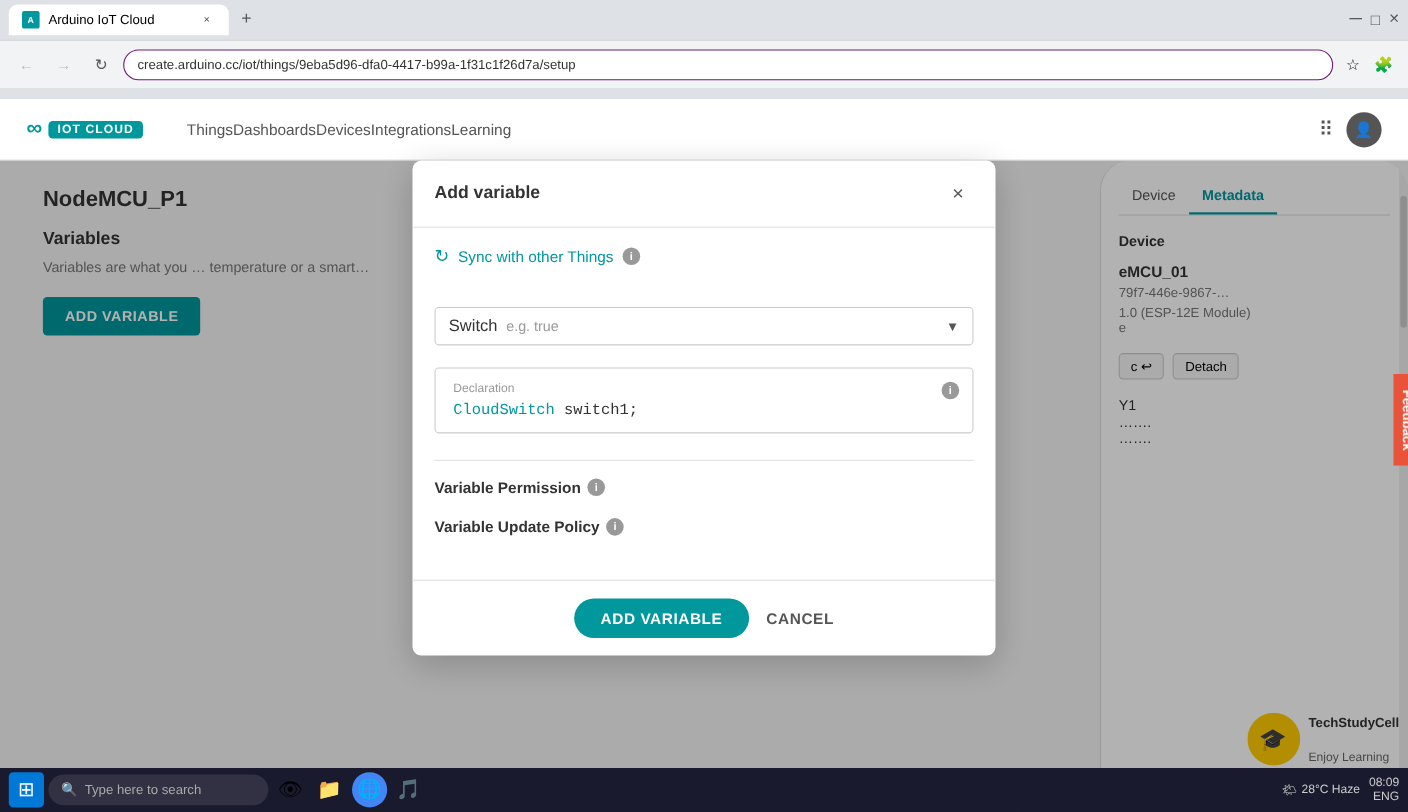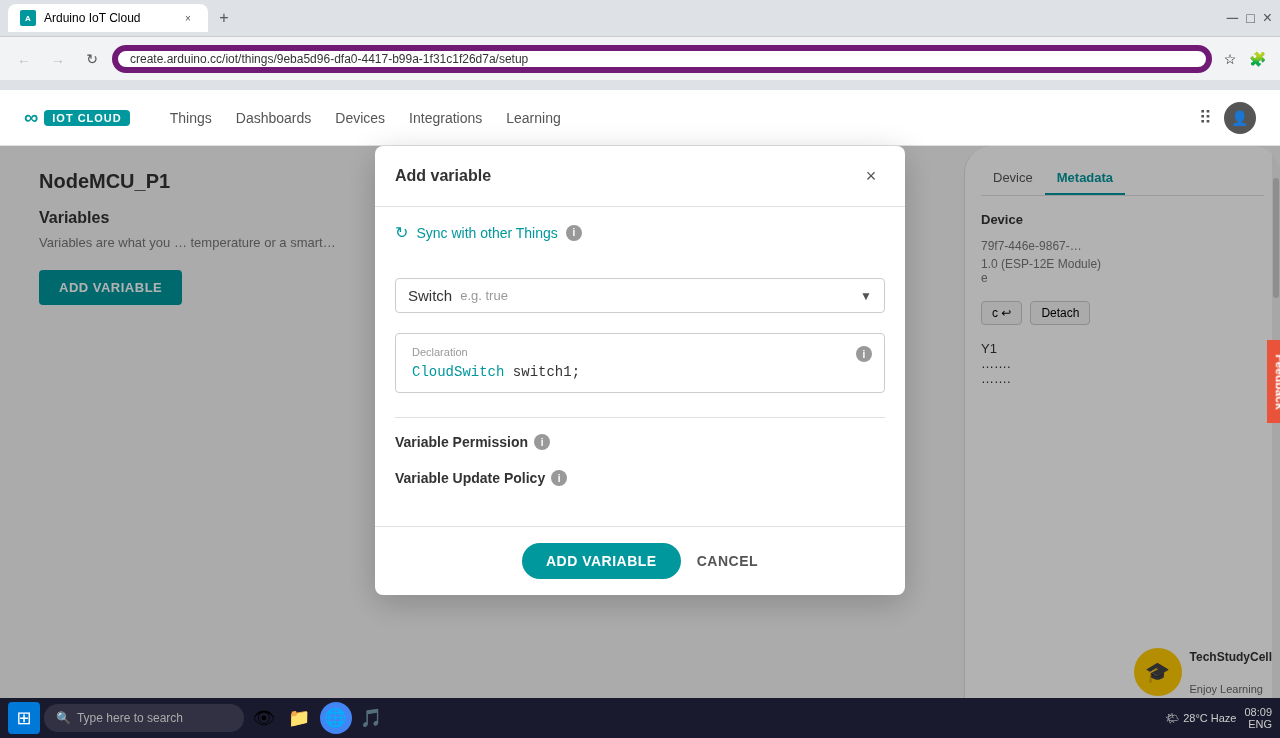--- a/index.html
+++ b/index.html
@@ -79,21 +79,21 @@
       cursor: pointer;
       color: #555;
       font-size: 14px;
     }
     .nav-btn.disabled { color: #bbb; cursor: default; }
     .address-bar {
       flex: 1;
       height: 28px;
       border-radius: 14px;
       background: #fff;
-      border: 6px solid #701a75;
+      border: 1px solid #701a75;
       padding: 0 12px;
       font-size: 12px;
       color: #333;
       display: flex;
       align-items: center;
     }
     .browser-actions {
       display: flex;
       gap: 4px;
       align-items: center;
@@ -145,21 +145,20 @@
       background: #00979d;
       color: white;
       font-size: 11px;
       font-weight: bold;
       padding: 2px 8px;
       border-radius: 4px;
       letter-spacing: 1px;
     }
     .nav-links {
       display: flex;
-      gap: 24px;
       align-items: flex-start;
       flex: 1;
     }
     .nav-link {
       font-size: 14px;
       color: #555;
       cursor: pointer;
       text-decoration: none;
       padding: 4px 0;
     }
@@ -229,21 +228,21 @@
       padding: 10px 20px;
       border-radius: 4px;
       font-size: 13px;
       font-weight: 600;
       cursor: pointer;
       letter-spacing: 0.5px;
     }
 
     
     .right-panel {
-      width: 316px;
+      width: 280px;
       background: #fff;
       border-left: 1px solid #e0e0e0;
       padding: 16px;
       overflow-y: auto;
       border-radius: 27px;
     }
 
     
     .overlay {
       position: absolute;
@@ -676,20 +675,21 @@
       <div class="section-desc">Variables are what you … temperature or a smart…</div>
       <button class="add-variable-btn">ADD VARIABLE</button>
     </div>
 
     <div class="right-panel" style="position:relative;">
       <div class="right-tab-row">
         <div class="right-tab">Device</div>
         <div class="right-tab active">Metadata</div>
       </div>
       <div class="device-section-title">Device</div>
+      <div class="device-name">eMCU_01</div>
       <div class="device-id">79f7-446e-9867-…</div>
       <div class="device-detail">1.0 (ESP-12E Module)</div>
       <div class="device-detail">e</div>
       <div style="display:flex; gap:8px; margin-top:8px;">
         <span class="device-action-btn">c ↩</span>
         <span class="device-action-btn">Detach</span>
       </div>
       <div style="margin-top:16px; font-size:13px; color:#333;">
         <div>Y1</div>
         <div>…….</div>

